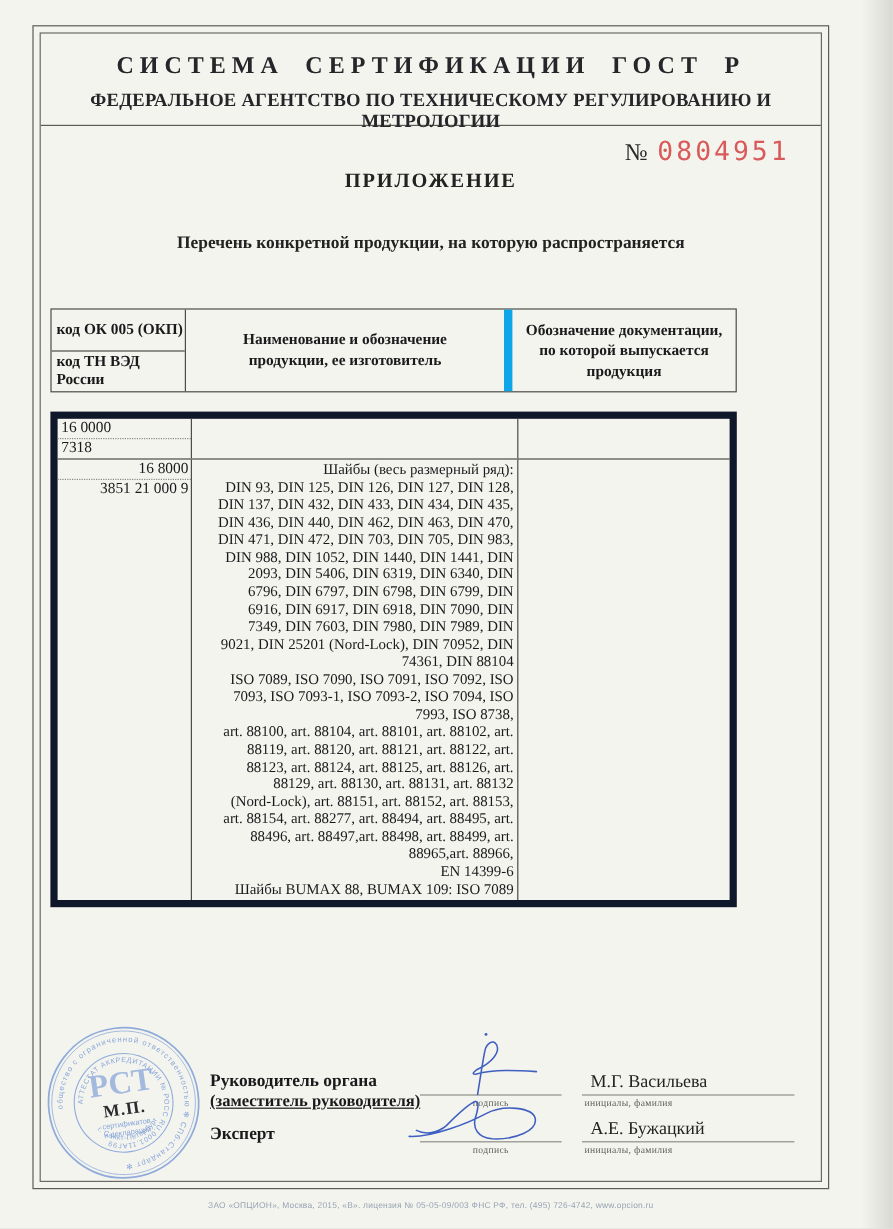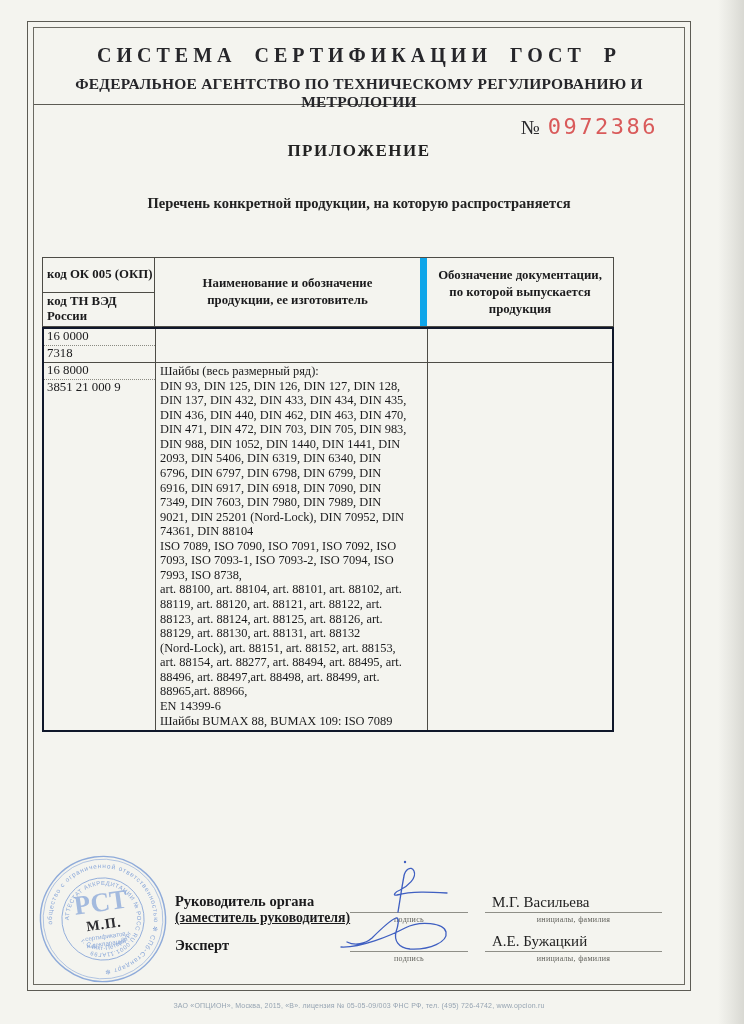--- a/index.html
+++ b/index.html
@@ -41,70 +41,70 @@
   
   .tbl { position:absolute; left:42px; top:257px; width:572px; font-size:12.8px; }
   .thead { display:flex; border:1px solid #4d4c46; height:70px; }
   .th-col1 { width:112px; border-right:1px solid #4d4c46; display:flex; flex-direction:column; }
   .th-col1 > div { flex:1; display:flex; align-items:center; padding-left:4px; font-weight:bold; }
   .th-col1 > div:first-child { border-bottom:1px solid #4d4c46; }
   .th-col2 { width:272px; border-right:7px solid #0ea5e9; display:flex; align-items:center;
     justify-content:center; text-align:center; font-weight:bold; white-space:pre-line; line-height:17px; }
   .th-col3 { flex:1; display:flex; align-items:center; justify-content:center; text-align:center;
     font-weight:bold; white-space:pre-line; line-height:17px; }
-  .tbody { margin-top:0; border:2px solid #0f172a; }
+  .tbody { margin-top:16px; border:6px solid #0f172a; }
   .trow { display:flex; }
   .trow.row-a { border-bottom:1px solid #4d4c46; min-height:28px; }
   .td-col1 { width:112px; border-right:1px solid #4d4c46; display:flex; flex-direction:column; }
   .td-col1 .code-top { padding:0 2px 1px 3px; border-bottom:1px dotted #8a8a82; }
   .td-col1 .code-bottom { padding:0 2px 1px 3px; }
   .td-col2 { width:272px; border-right:1px solid #4d4c46; padding:1px 3px 2px 4px;
     white-space:pre-line; font-size:12.4px; line-height:14.56px; overflow:hidden; }
   .td-col3 { flex:1; }
-  .row-b { min-height:365px; }
+  .row-b { min-height:365px;text-align:right; }
 
   
   .stamp { position:absolute; left:36px; top:852px; width:134px; height:134px; transform:rotate(-8deg); }
 
   
   .sig-role1a { position:absolute; left:175px; top:893px; font-weight:bold; font-size:14.5px; }
   .sig-role1b { position:absolute; left:175px; top:910px; font-weight:bold; font-size:13.8px; text-decoration:underline; }
   .sig-role2  { position:absolute; left:175px; top:937px; font-weight:bold; font-size:14.5px; }
   .sig-line { position:absolute; border-top:1px solid #8f8f88; }
   .sig-line.l1 { left:350px; top:912px; width:118px; }
   .sig-line.l2 { left:350px; top:951px; width:118px; }
   .sig-caption { position:absolute; font-size:8px; color:#5e5e58; letter-spacing:0.3px; }
   .cap-pod1 { left:352px; top:915px; width:114px; text-align:center; }
   .cap-pod2 { left:352px; top:954px; width:114px; text-align:center; }
   .sig-name { position:absolute; font-size:15px; color:#222; }
   .name1 { left:492px; top:894px; }
   .name2 { left:492px; top:933px; }
   .name-line { position:absolute; border-top:1px solid #8f8f88; left:485px; width:177px; }
   .nl1 { top:912px; } .nl2 { top:951px; }
-  .cap-name { left:487px; width:173px; text-align:center; }
+  .cap-name { left:487px; width:173px; }
   .cap-n1 { top:915px; } .cap-n2 { top:954px; }
   .handsig { position:absolute; left:330px; top:850px; }
 
   .footer-line { position:absolute; left:34px; top:1002px; width:650px; text-align:center;
     font-family:"Liberation Sans", sans-serif; font-size:7px; color:#96a4b2; letter-spacing:0.2px; }
 </style>
 </head>
 <body>
 
 <div class="page">
 
   <div class="frame-outer"></div>
   <div class="frame-inner"></div>
   <div class="header-divider"></div>
 
   <div class="hdr-title1">СИСТЕМА СЕРТИФИКАЦИИ ГОСТ Р</div>
   <div class="hdr-title2">ФЕДЕРАЛЬНОЕ АГЕНТСТВО ПО ТЕХНИЧЕСКОМУ РЕГУЛИРОВАНИЮ И МЕТРОЛОГИИ</div>
 
   <div class="doc-number">
-    <span class="no-sign">№</span><span class="no-digits">0972386</span>
+    <span class="no-sign">№</span><span class="no-digits">0804951</span>
   </div>
 
   <div class="doc-title">ПРИЛОЖЕНИЕ</div>
 
 
   <div class="desc">
     <div>Перечень конкретной продукции,  на которую распространяется</div>
   </div>
 
   <div class="tbl">

